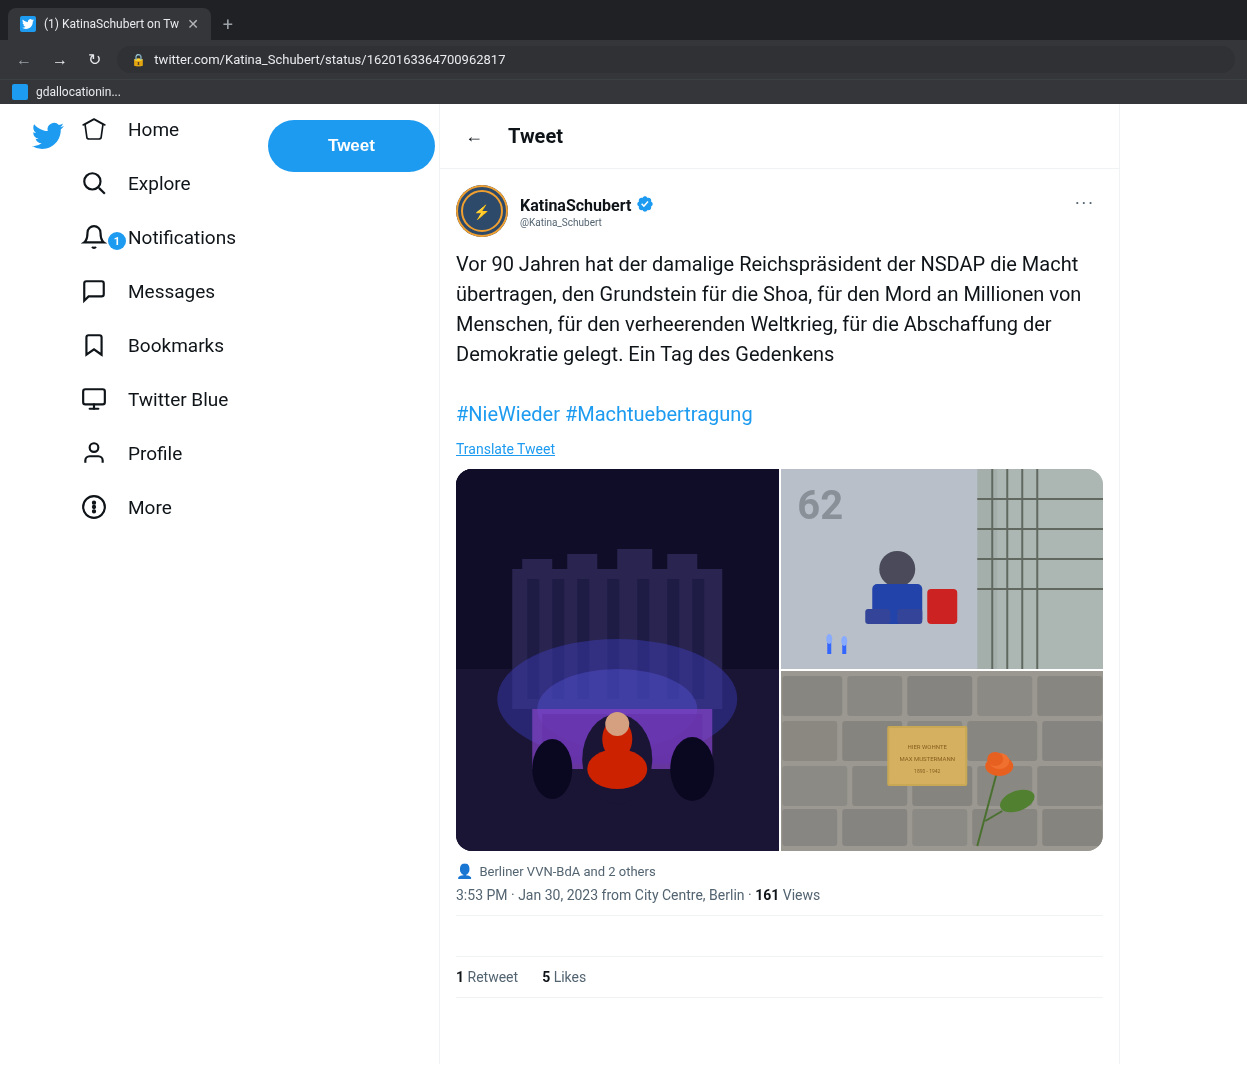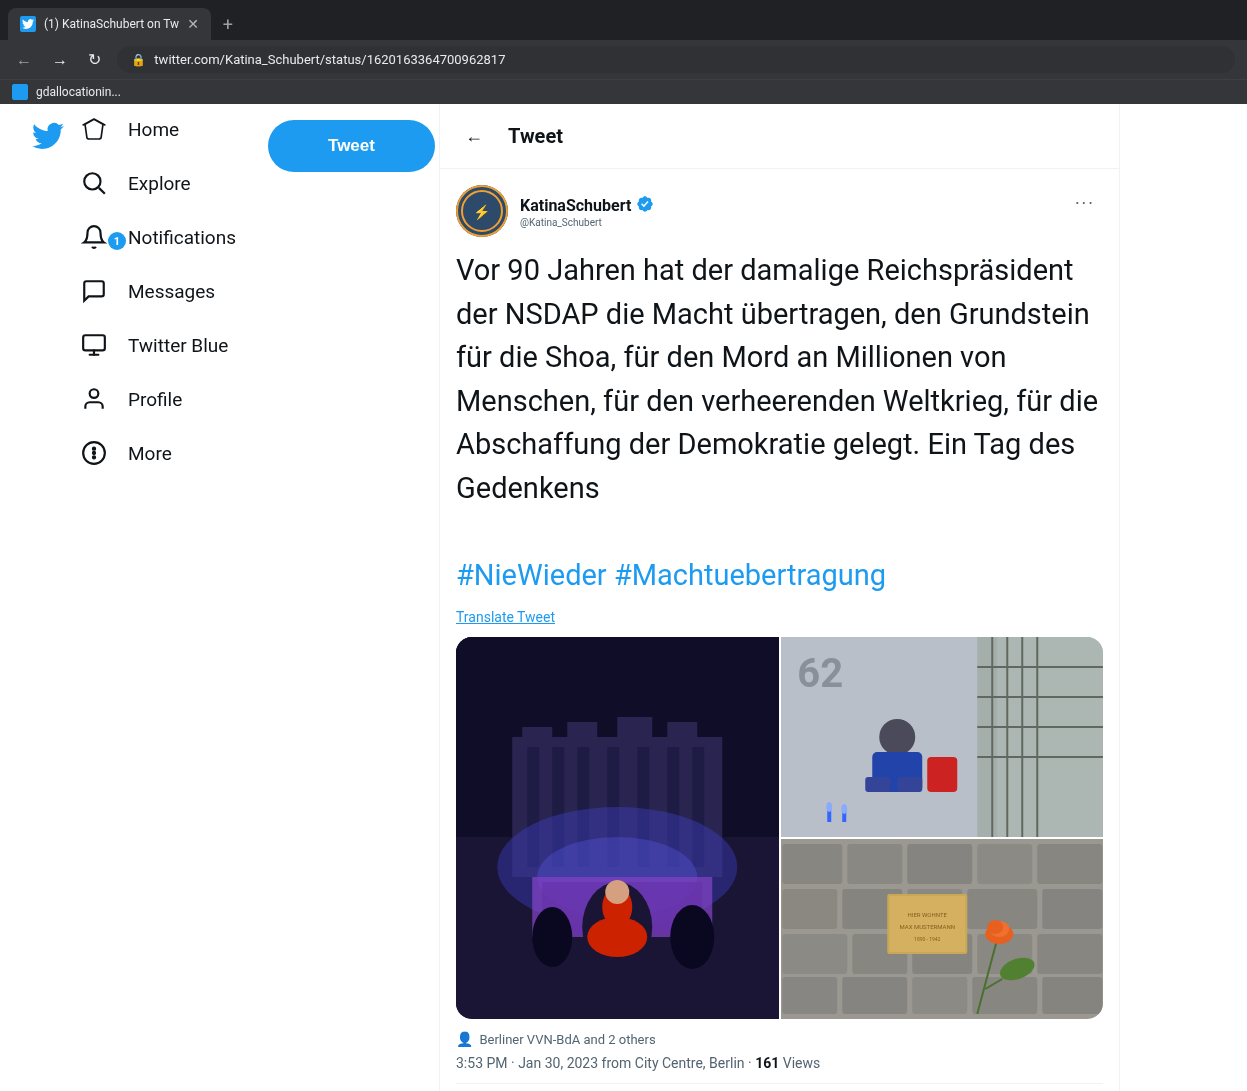--- a/index.html
+++ b/index.html
@@ -282,21 +282,21 @@
       padding: 8px;
       border-radius: 50%;
       display: flex;
       align-items: center;
       justify-content: center;
       font-size: 18px;
       letter-spacing: 2px;
     }
 
     .tweet-text {
-      font-size: 29px;
+      font-size: 20px;
       line-height: 1.5;
       margin-bottom: 12px;
       color: #0f1419;
     }
     .tweet-hashtag {
       color: #1d9bf0;
       text-decoration: none;
     }
     .translate-link {
       color: #1d9bf0;
@@ -452,20 +452,28 @@
 
       <div class="nav-item">
         <span class="nav-icon">
           <svg width="26" height="26" viewBox="0 0 24 24" fill="none" stroke="currentColor" stroke-width="2">
             <path d="M21 15a2 2 0 0 1-2 2H7l-4 4V5a2 2 0 0 1 2-2h14a2 2 0 0 1 2 2z"></path>
           </svg>
         </span>
         <span>Messages</span>
       </div>
 
+      <div class="nav-item">
+        <span class="nav-icon">
+          <svg width="26" height="26" viewBox="0 0 24 24" fill="none" stroke="currentColor" stroke-width="2">
+            <path d="M19 21l-7-5-7 5V5a2 2 0 0 1 2-2h10a2 2 0 0 1 2 2z"></path>
+          </svg>
+        </span>
+        <span>Bookmarks</span>
+      </div>
 
       <div class="nav-item">
         <span class="nav-icon">
           <svg width="26" height="26" viewBox="0 0 24 24" fill="none" stroke="currentColor" stroke-width="2" stroke-linecap="round" stroke-linejoin="round">
             <rect x="2" y="3" width="20" height="14" rx="2" ry="2"></rect>
             <line x1="8" y1="21" x2="16" y2="21"></line>
             <line x1="12" y1="17" x2="12" y2="21"></line>
           </svg>
         </span>
         <span>Twitter Blue</span>

